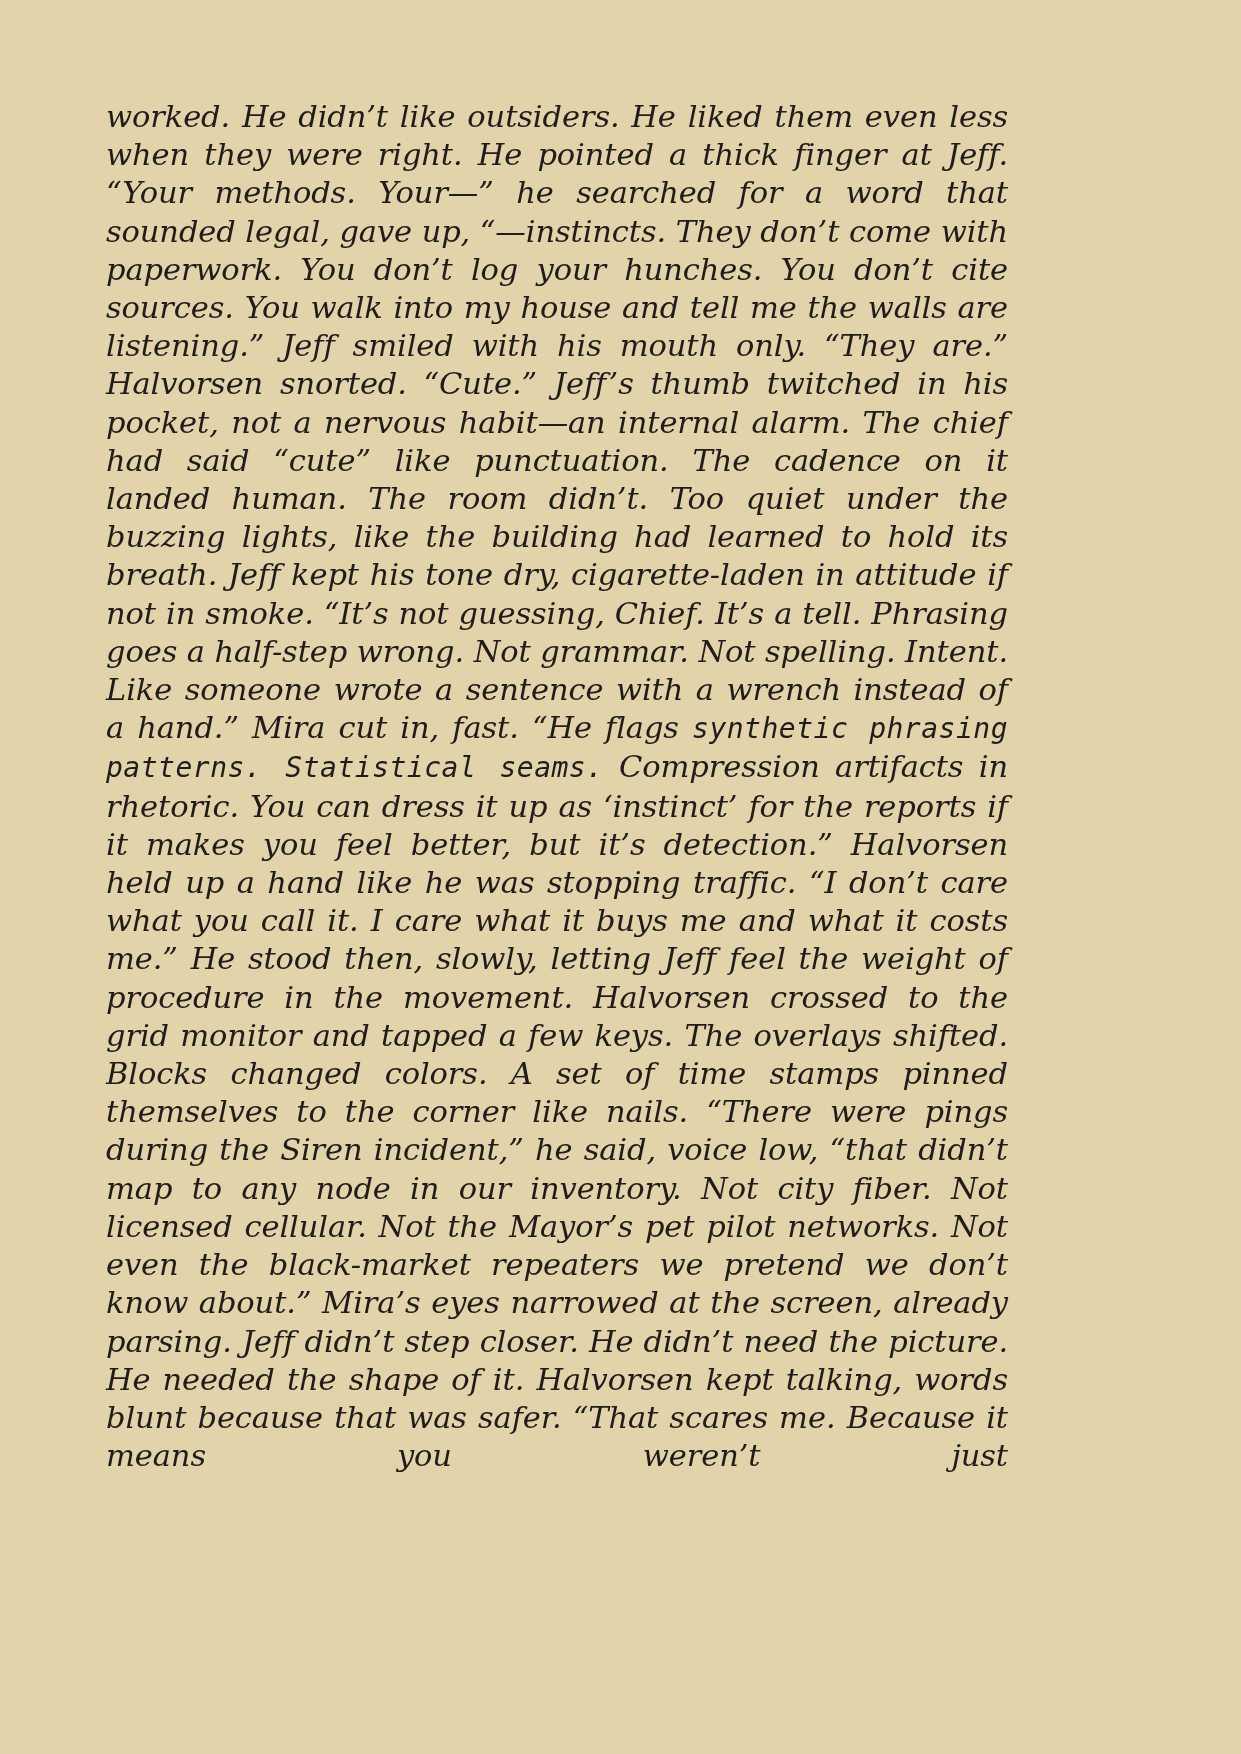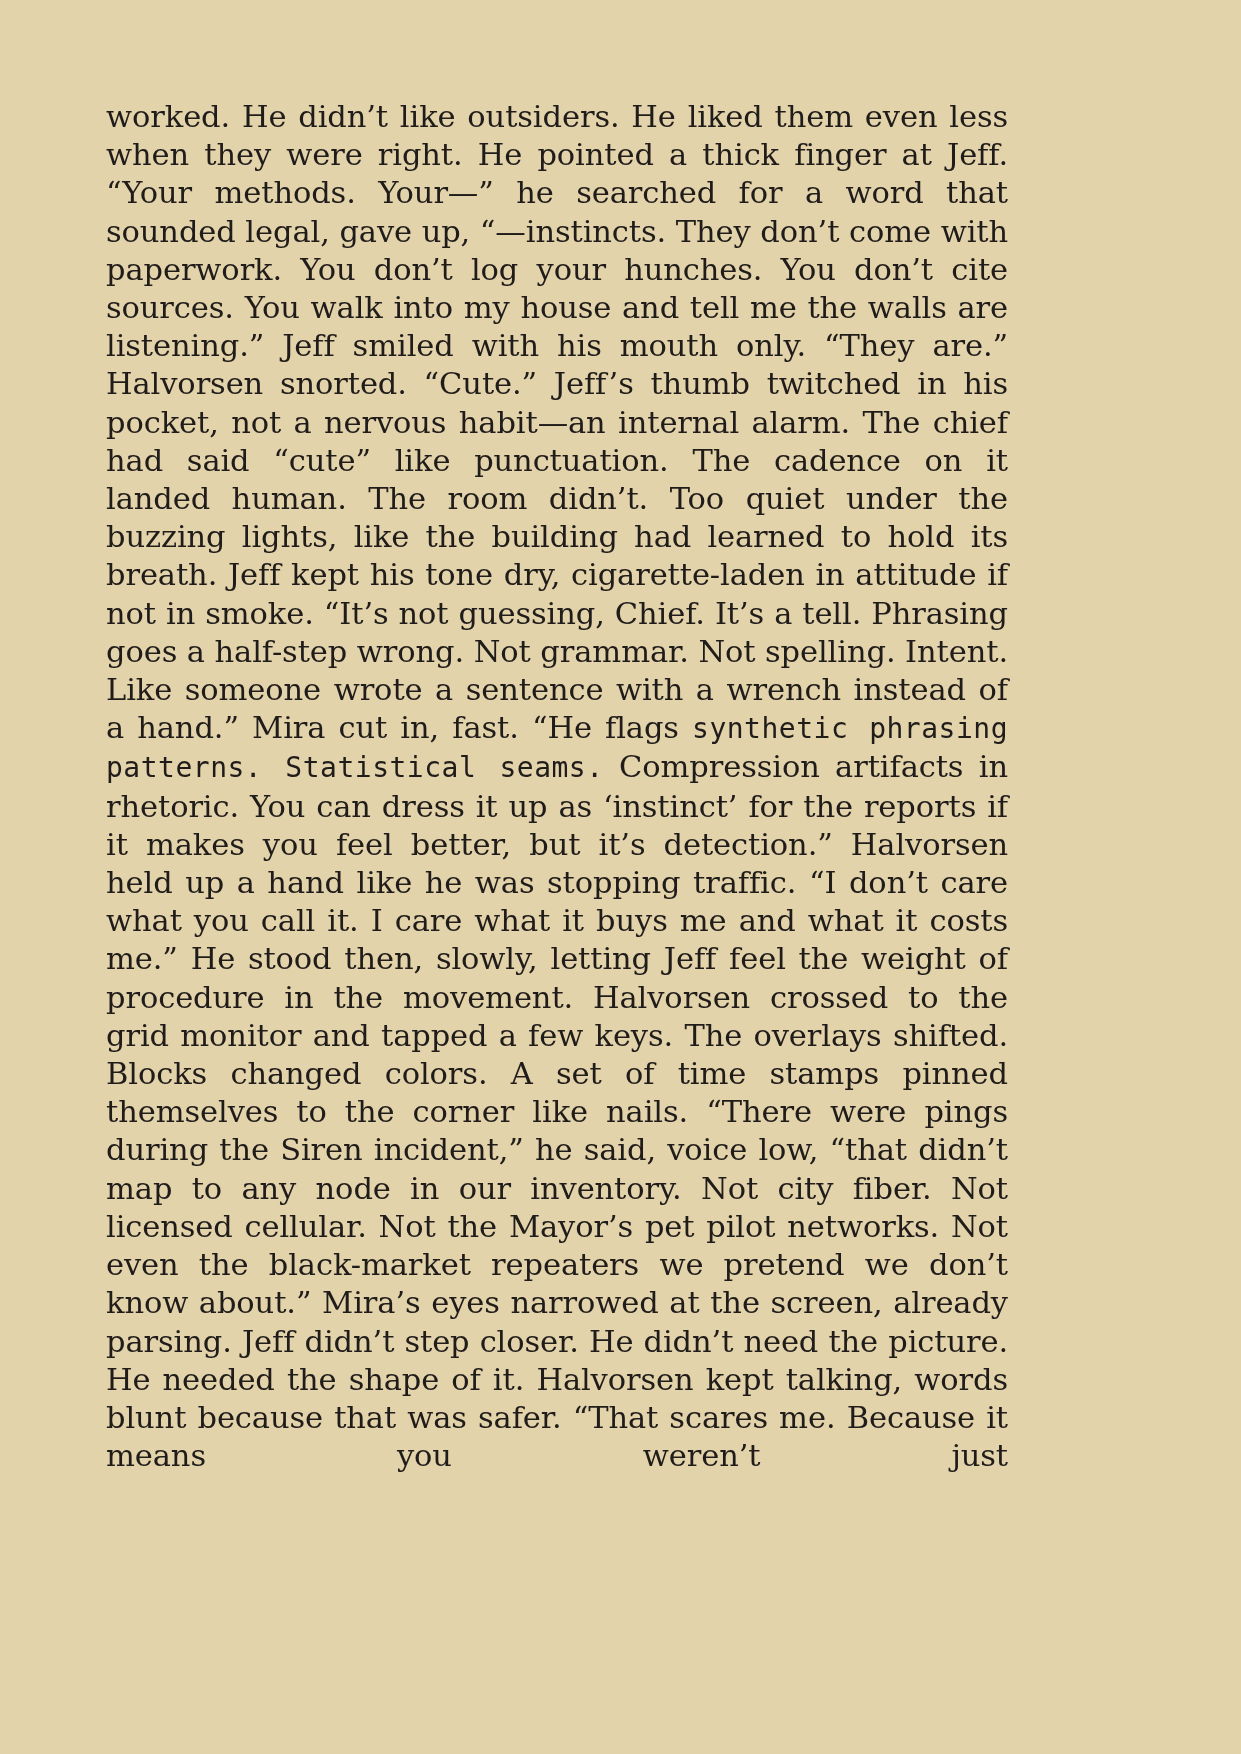--- a/index.html
+++ b/index.html
@@ -44,16 +44,16 @@
   .mono-run {
     font-family: "DejaVu Sans Mono", "Liberation Mono", monospace;
     font-size: 28px;
     letter-spacing: 0.5px;
   }
 </style>
 </head>
 <body style="background: rgb(227, 211, 171);">
 
 <div class="page" style="background: rgb(227, 211, 171);">
-  <div class="text-column" style="color: rgb(32, 28, 26);">
+  <div class="text-column" style="color: rgb(32, 28, 26); font-style: italic;">
     <p><span>worked. He didn’t like outsiders. He liked them even less when they were right. He pointed a thick finger at Jeff. “Your methods. Your—” he searched for a word that sounded legal, gave up, “—instincts. They don’t come with paperwork. You don’t log your hunches. You don’t cite sources. You walk into my house and tell me the walls are listening.” Jeff smiled with his mouth only. “They are.” Halvorsen snorted. “Cute.” Jeff’s thumb twitched in his pocket, not a nervous habit—an internal alarm. The chief had said “cute” like punctuation. The cadence on it landed human. The room didn’t. Too quiet under the buzzing lights, like the building had learned to hold its breath. Jeff kept his tone dry, cigarette-laden in attitude if not in smoke. “It’s not guessing, Chief. It’s a tell. Phrasing goes a half-step wrong. Not grammar. Not spelling. Intent. Like someone wrote a sentence with a wrench instead of a hand.” Mira cut in, fast. “He flags </span><span class="mono-run">synthetic phrasing patterns. Statistical seams.</span><span> Compression artifacts in rhetoric. You can dress it up as ‘instinct’ for the reports if it makes you feel better, but it’s detection.” Halvorsen held up a hand like he was stopping traffic. “I don’t care what you call it. I care what it buys me and what it costs me.” He stood then, slowly, letting Jeff feel the weight of procedure in the movement. Halvorsen crossed to the grid monitor and tapped a few keys. The overlays shifted. Blocks changed colors. A set of time stamps pinned themselves to the corner like nails. “There were pings during the Siren incident,” he said, voice low, “that didn’t map to any node in our inventory. Not city fiber. Not licensed cellular. Not the Mayor’s pet pilot networks. Not even the black-market repeaters we pretend we don’t know about.” Mira’s eyes narrowed at the screen, already parsing. Jeff didn’t step closer. He didn’t need the picture. He needed the shape of it. Halvorsen kept talking, words blunt because that was safer. “That scares me. Because it means you weren’t just</span></p>
   </div>
 </div>
 
 </body></html>

